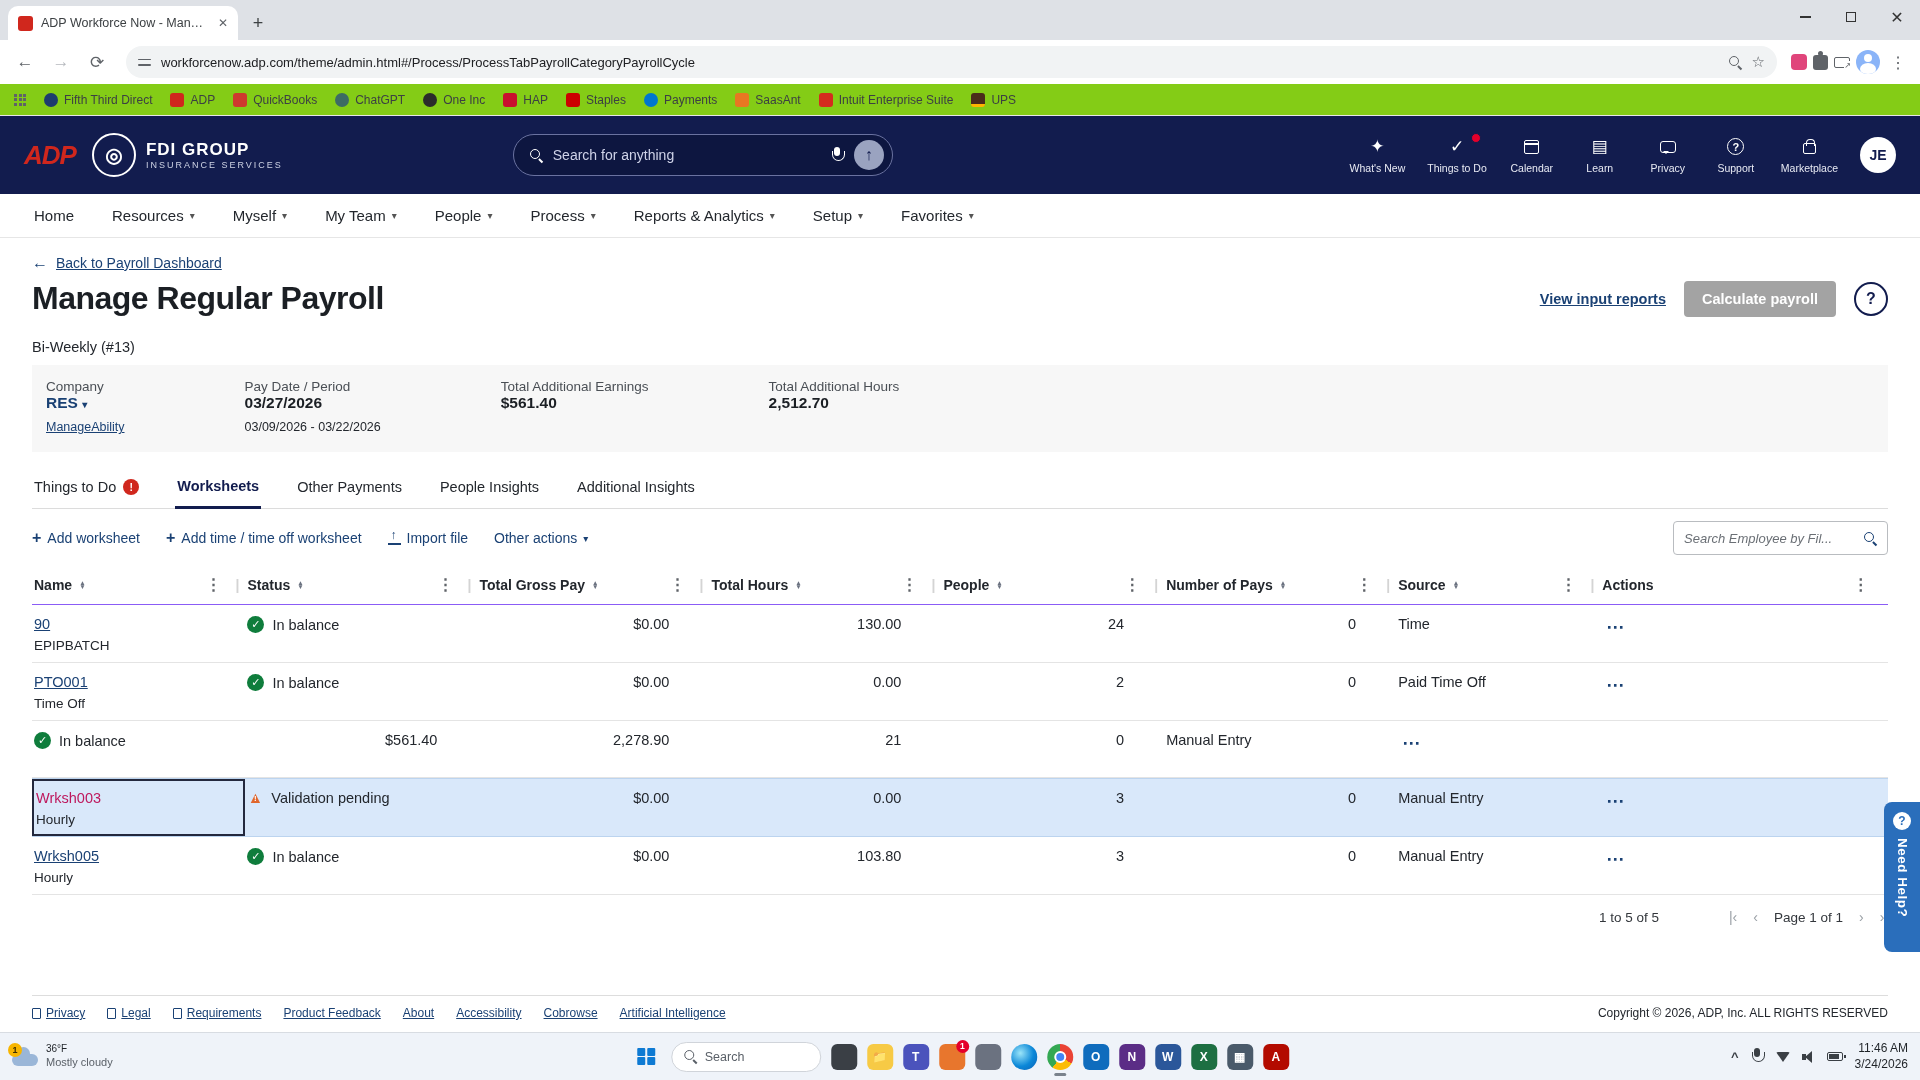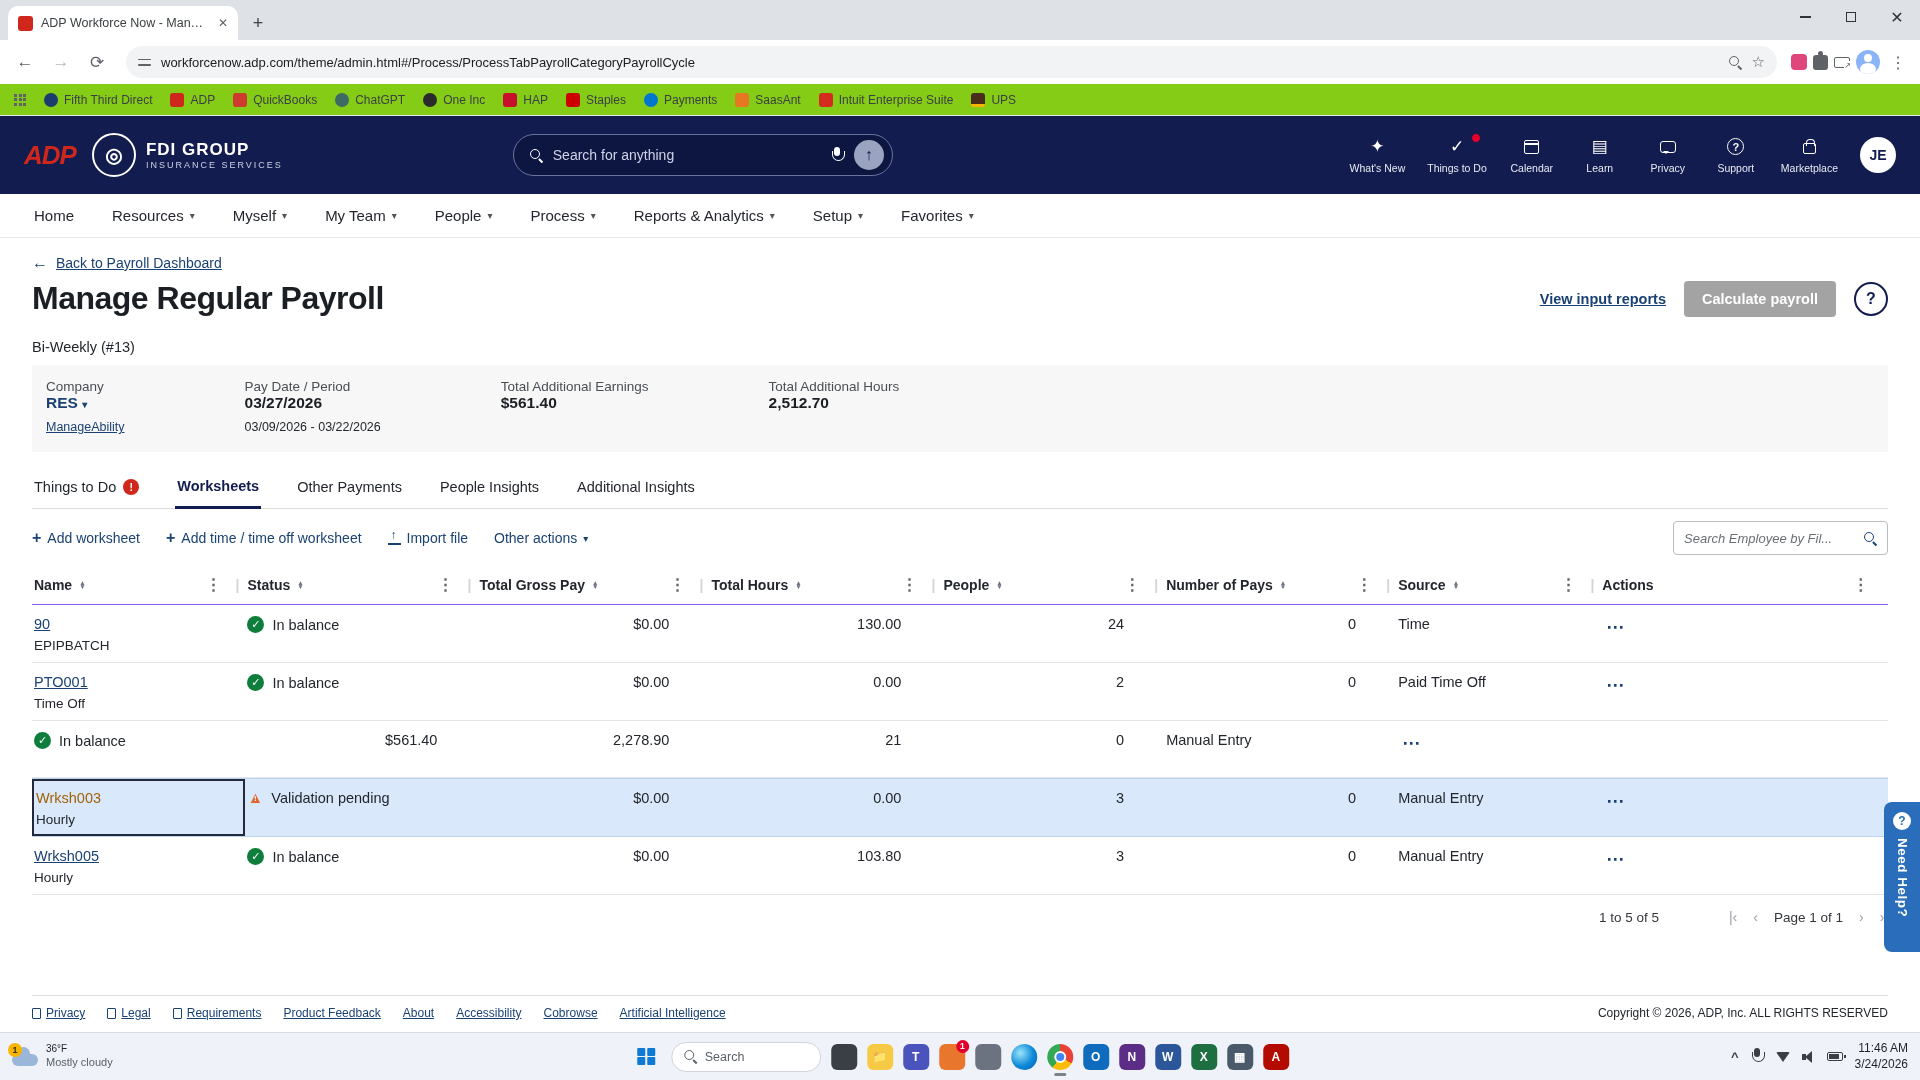--- a/index.html
+++ b/index.html
@@ -577,21 +577,21 @@
           </div>
         <div class="td num">$561.40</div>
         <div class="td num">2,278.90</div>
         <div class="td num">21</div>
         <div class="td num">0</div>
         <div class="td">Manual Entry</div>
         <div class="td"><span class="dots">⋯</span></div>
       </div>
 
       <div class="trow body selected">
-        <div class="td"><span style="font-size:14.5px;color:#a16207">Wrksh003</span><div class="sub">Hourly</div></div>
+        <div class="td"><span style="font-size:14.5px;color:#be185d">Wrksh003</span><div class="sub">Hourly</div></div>
         <div class="td status">
             <span class="st-warn">▲<i>!</i></span>
             <span>Validation pending</span>
           </div>
         <div class="td num">$0.00</div>
         <div class="td num">0.00</div>
         <div class="td num">3</div>
         <div class="td num">0</div>
         <div class="td">Manual Entry</div>
         <div class="td"><span class="dots">⋯</span></div>

